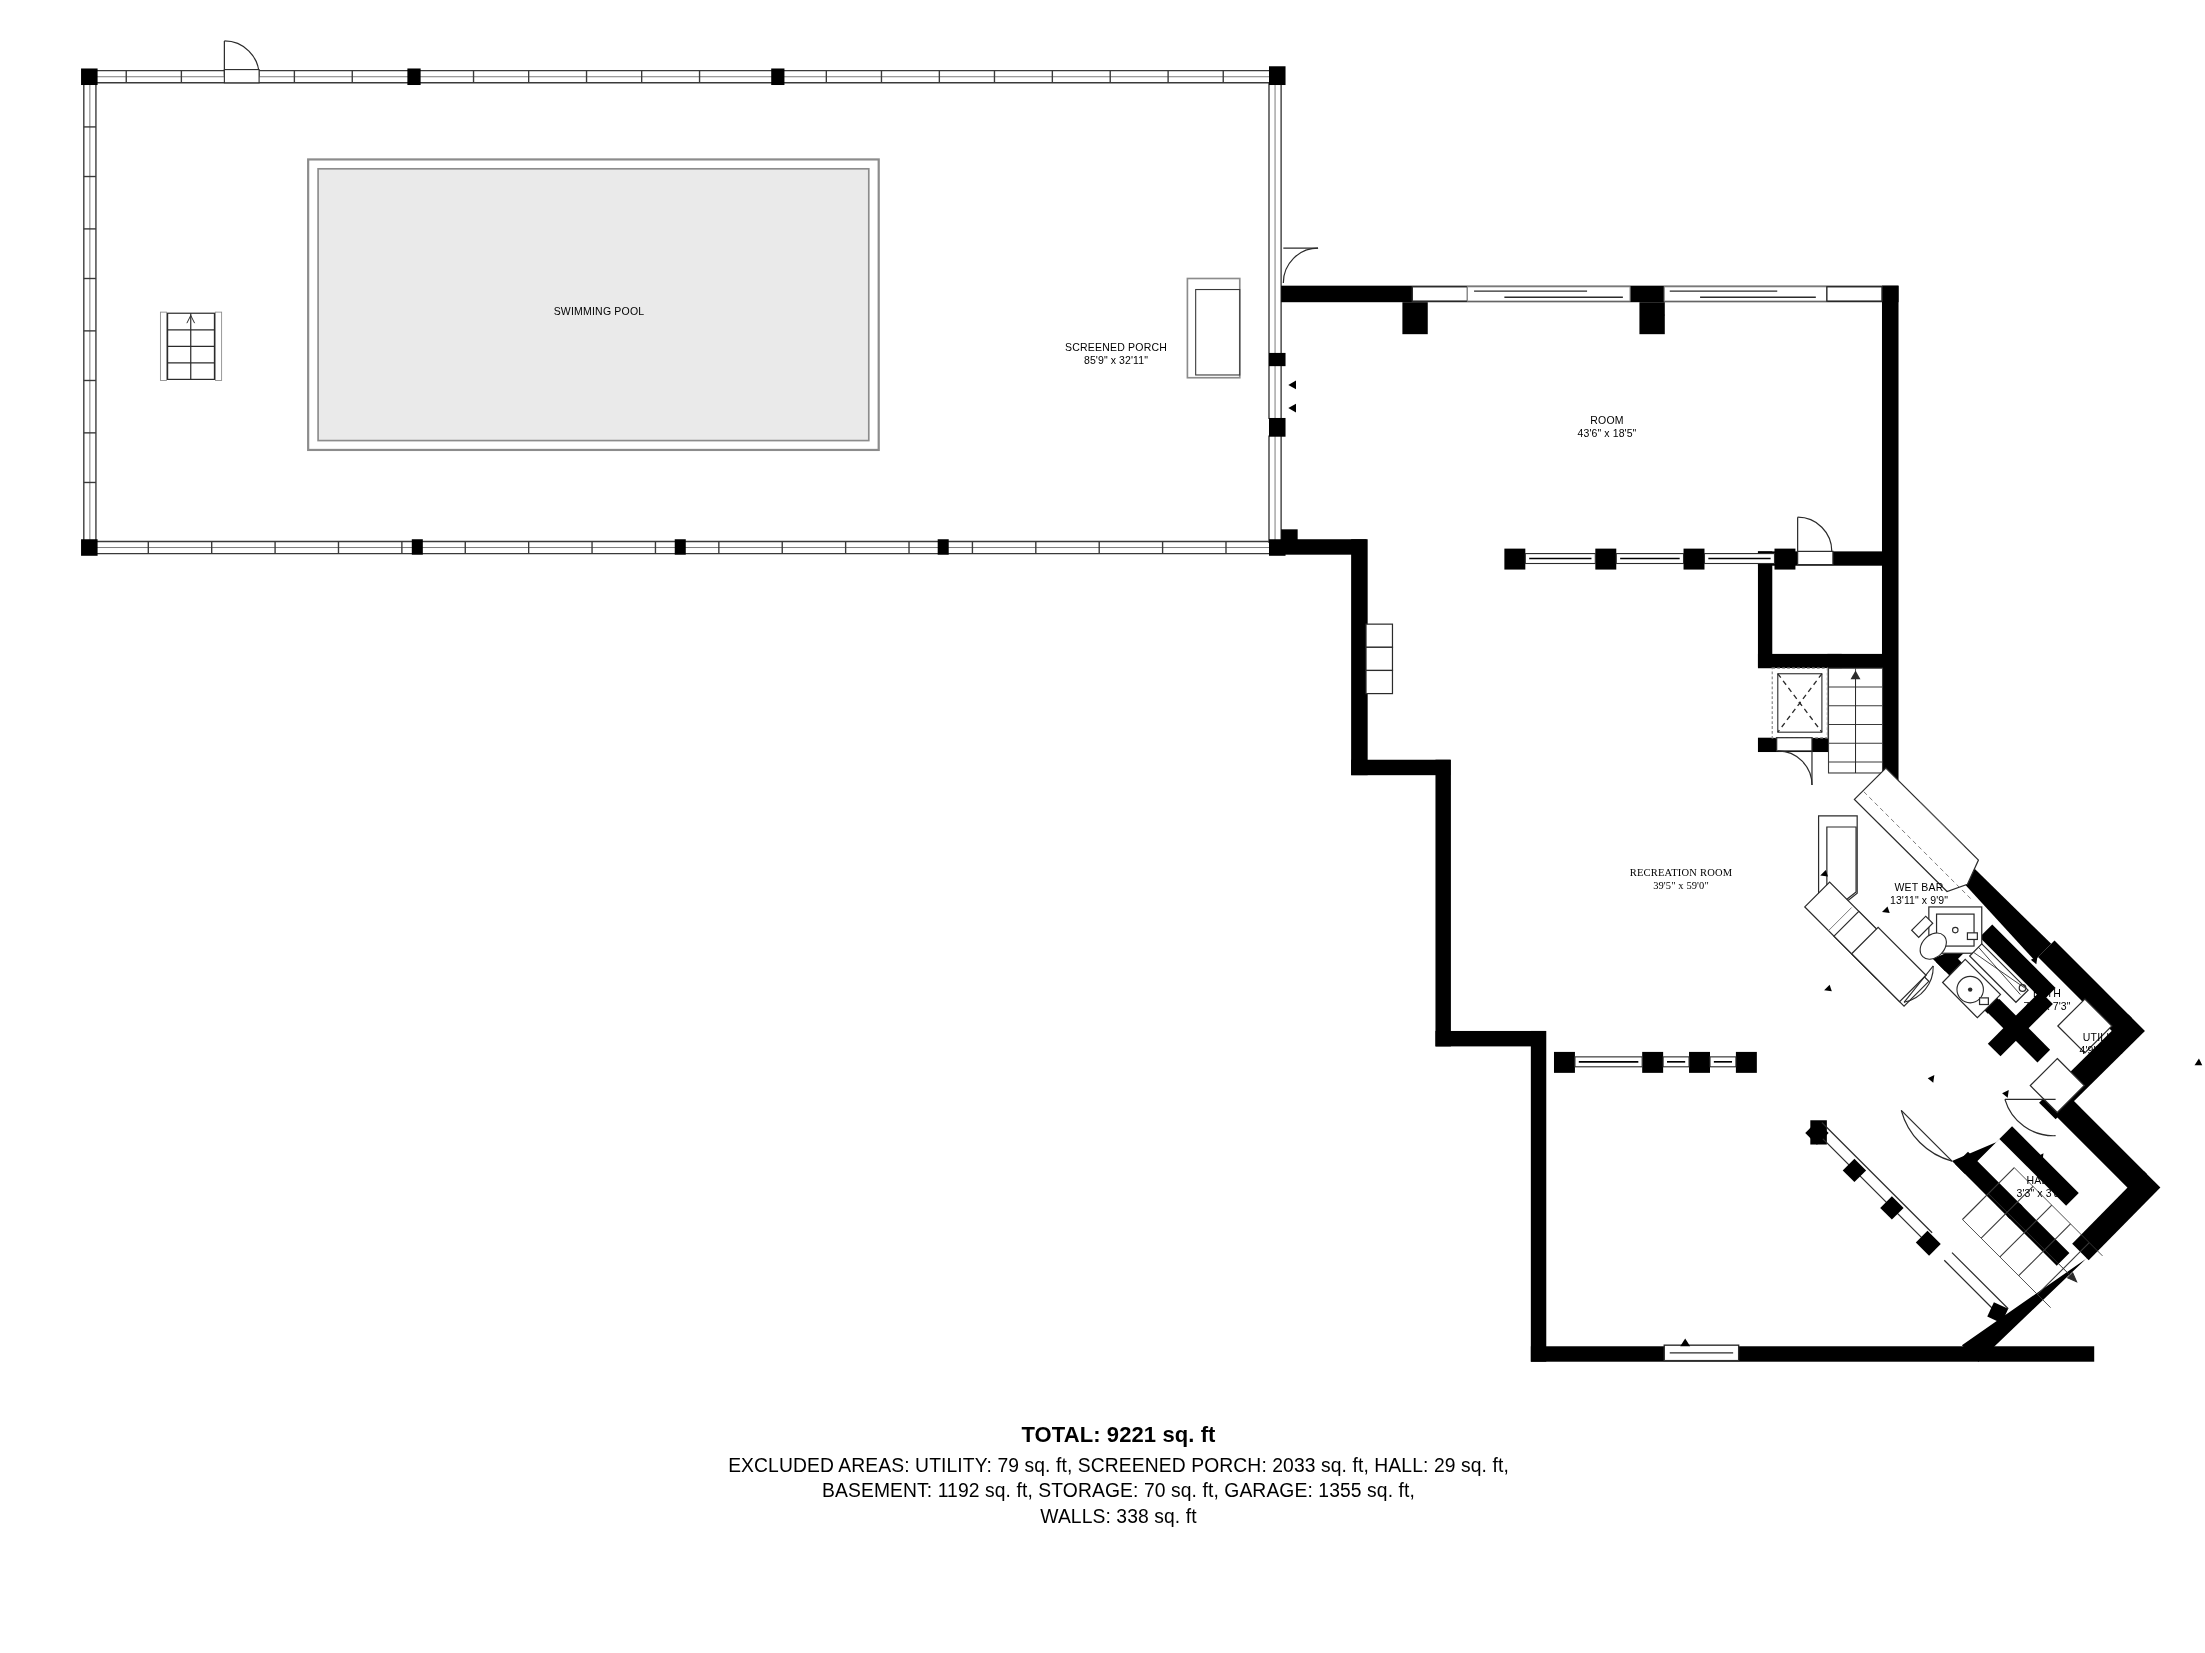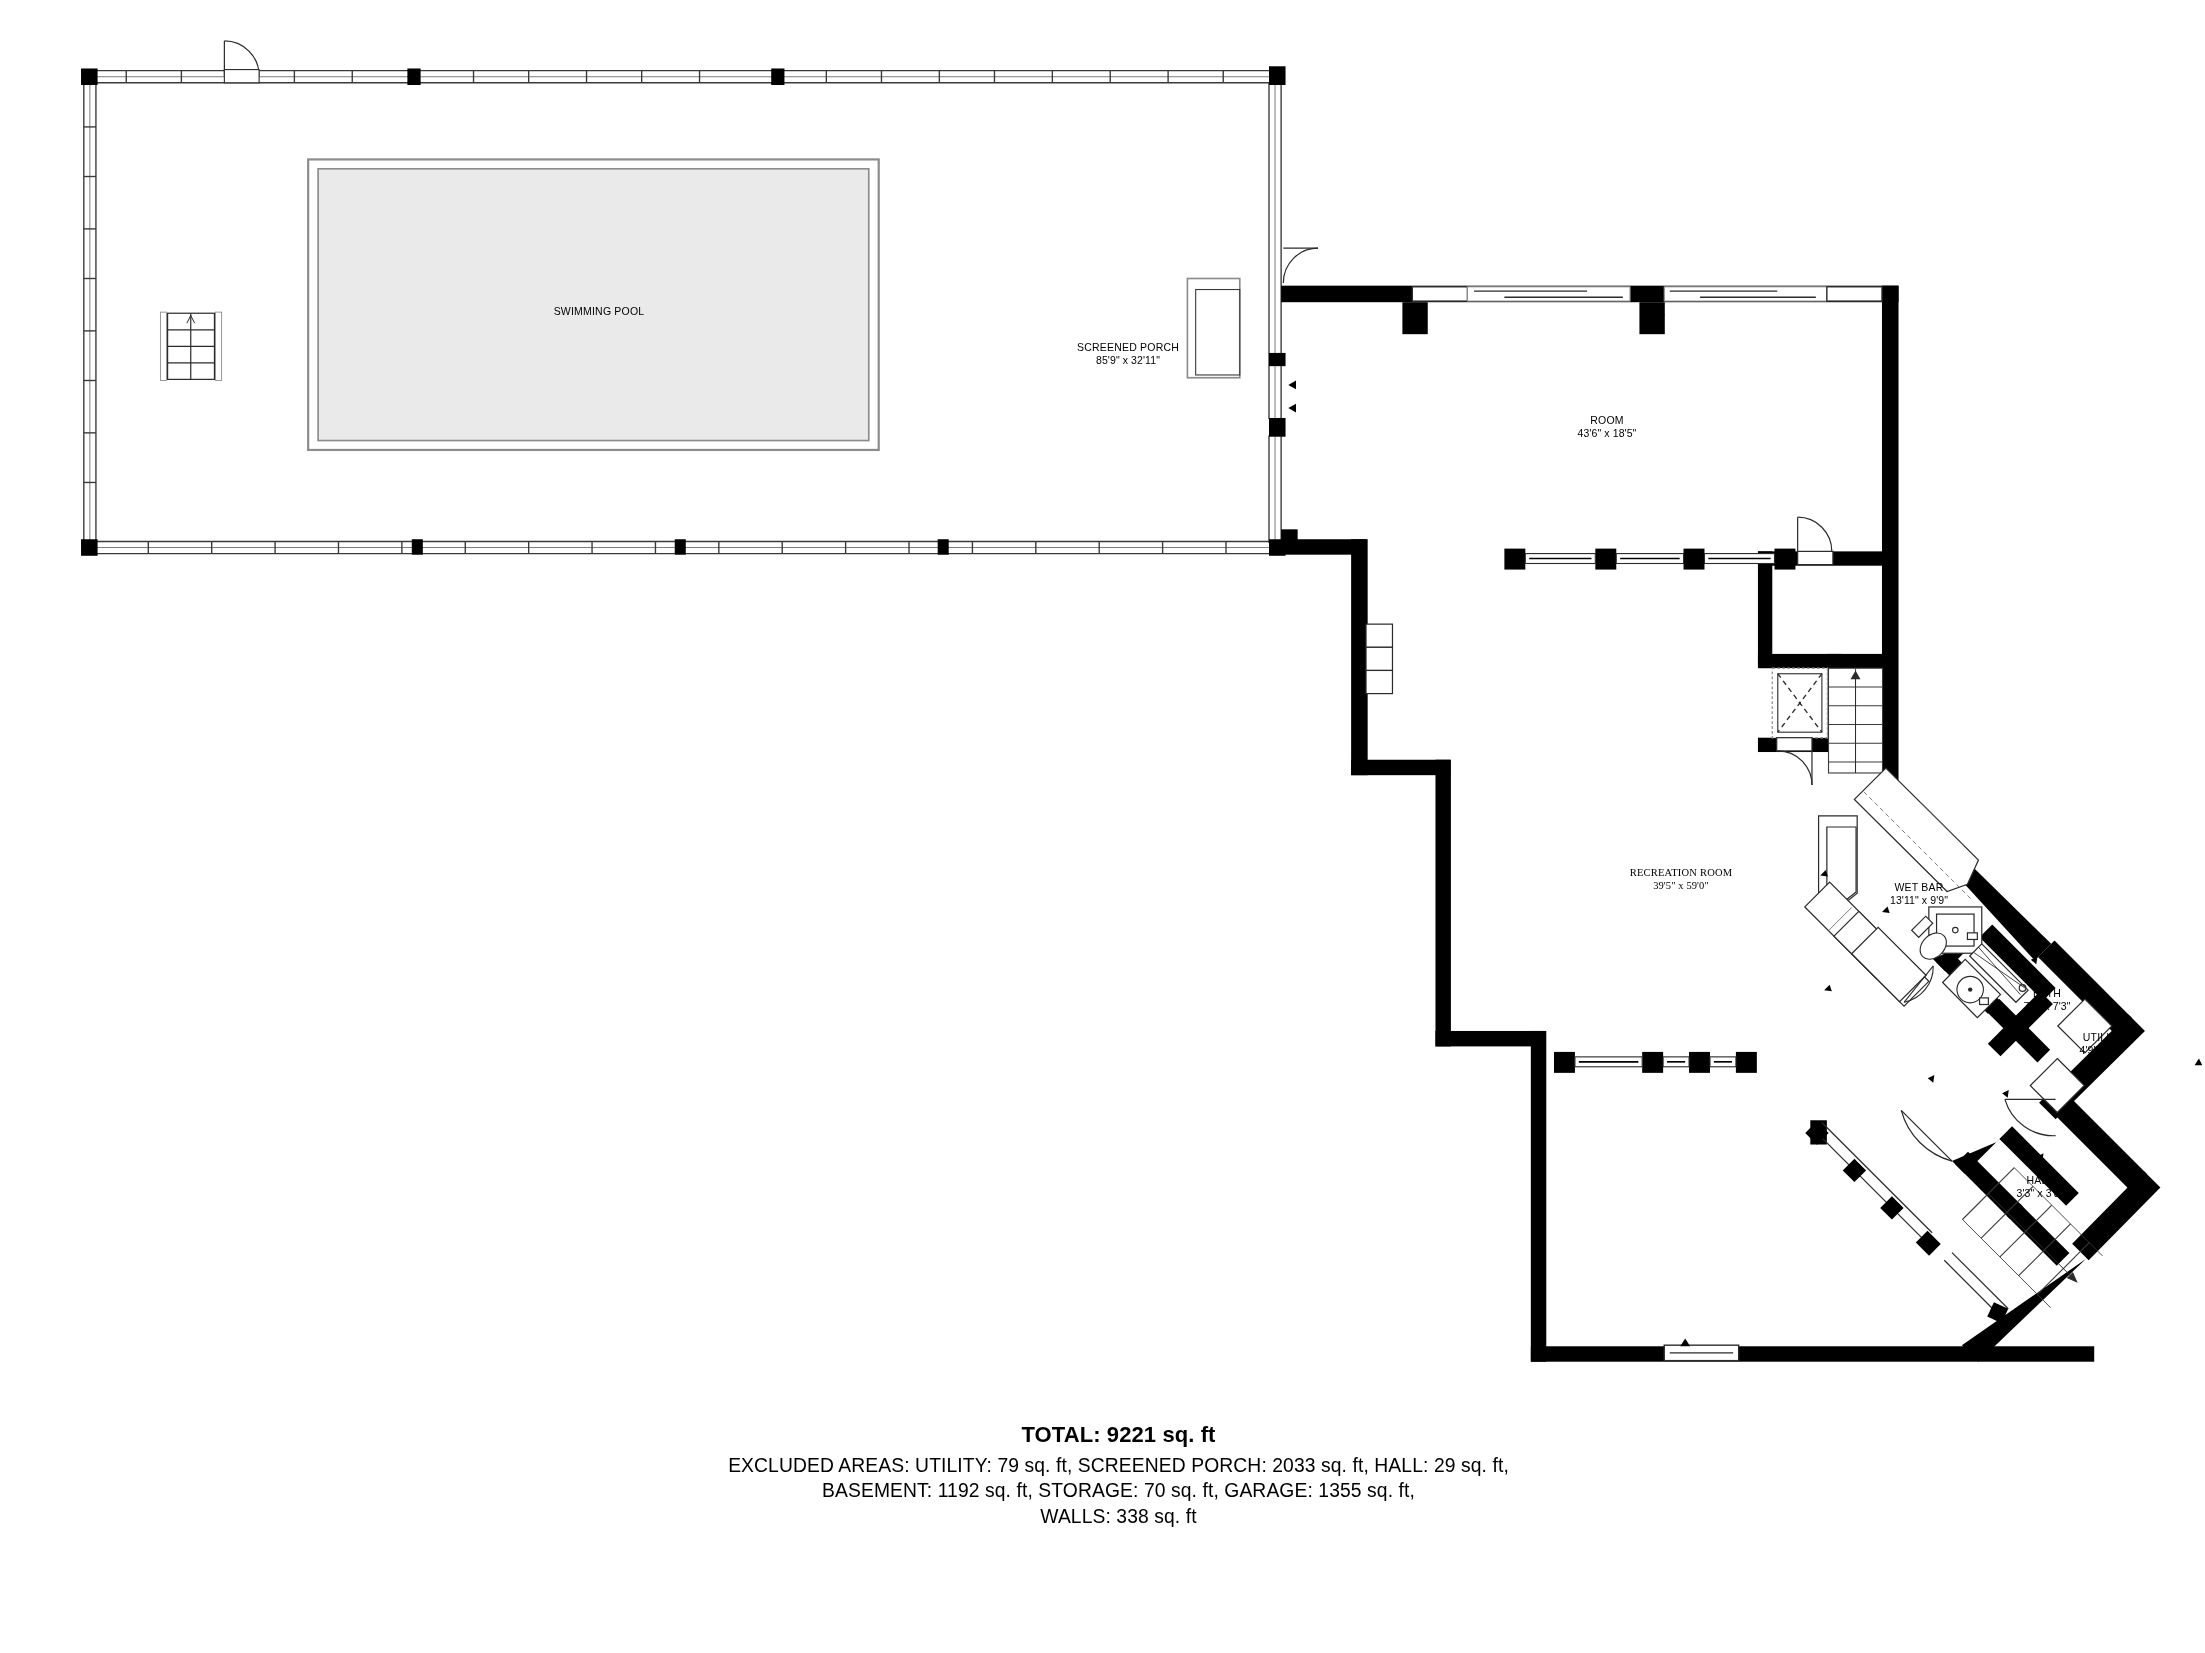--- a/index.html
+++ b/index.html
@@ -471,21 +471,21 @@
       <path d="M 3960 1920 l -8 12 l 14 0 z"></path>
       <path d="M 3655 1741 l 12 -6 l -2 14 z"></path>
     </g>
 
   </svg>
 
   <div class="room-label pool-label" style="left:583px; top:312px;">
     <span class="rl-name">SWIMMING POOL</span>
   </div>
 
-  <div class="room-label" style="left:1100px; top:354px;margin-left:12px;">
+  <div class="room-label" style="left:1100px; top:354px;">
     <span class="rl-name">SCREENED PORCH</span>
     <span class="rl-dims">85'9" x 32'11"</span>
   </div>
 
   <div class="room-label" style="left:1591px; top:427px;">
     <span class="rl-name">ROOM</span>
     <span class="rl-dims">43'6" x 18'5"</span>
   </div>
 
   <div class="room-label" style="left:1665px; top:879px;font-family:Liberation Serif, serif;">

